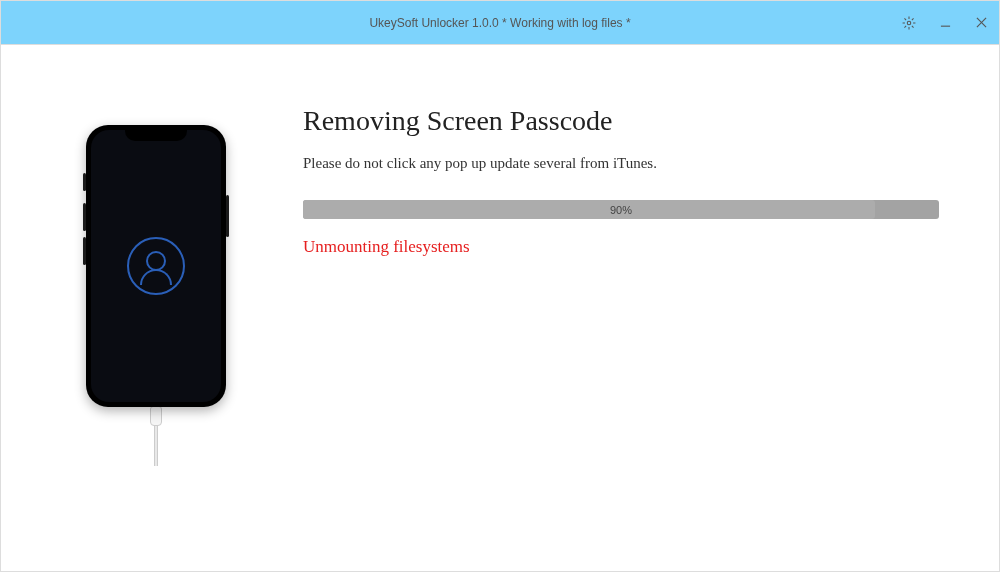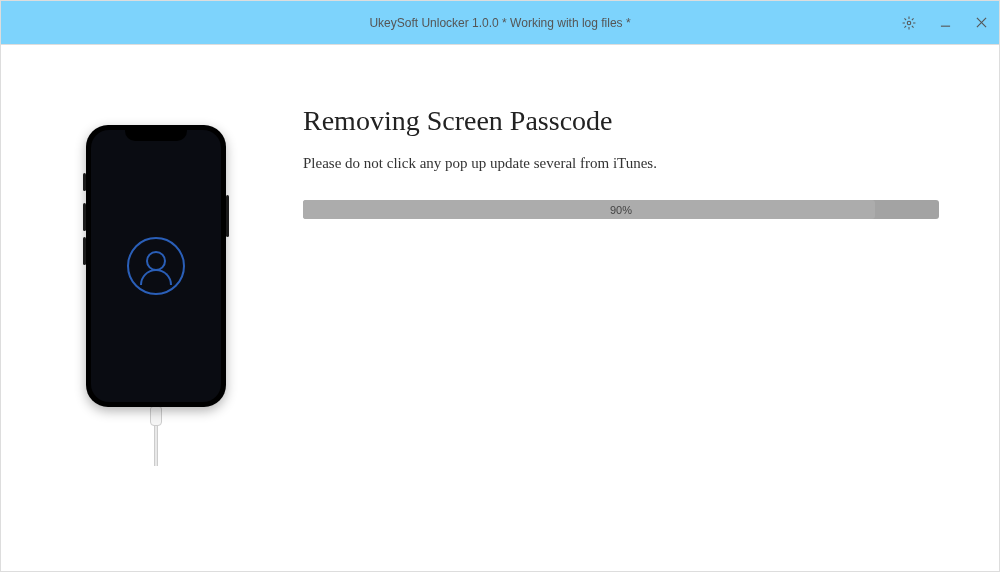--- a/index.html
+++ b/index.html
@@ -264,15 +264,16 @@
       </div>
     </div>
 
     <div class="main-column">
       <h1 class="heading">Removing Screen Passcode</h1>
       <p class="warning">Please do not click any pop up update several from iTunes.</p>
       <div class="progress-container">
         <div class="progress-fill" style="width: 90%;"></div>
         <div class="progress-label">90%</div>
       </div>
+      <div class="status">Unmounting filesystems</div>
     </div>
   </div>
 </div>
 
 </body></html>

